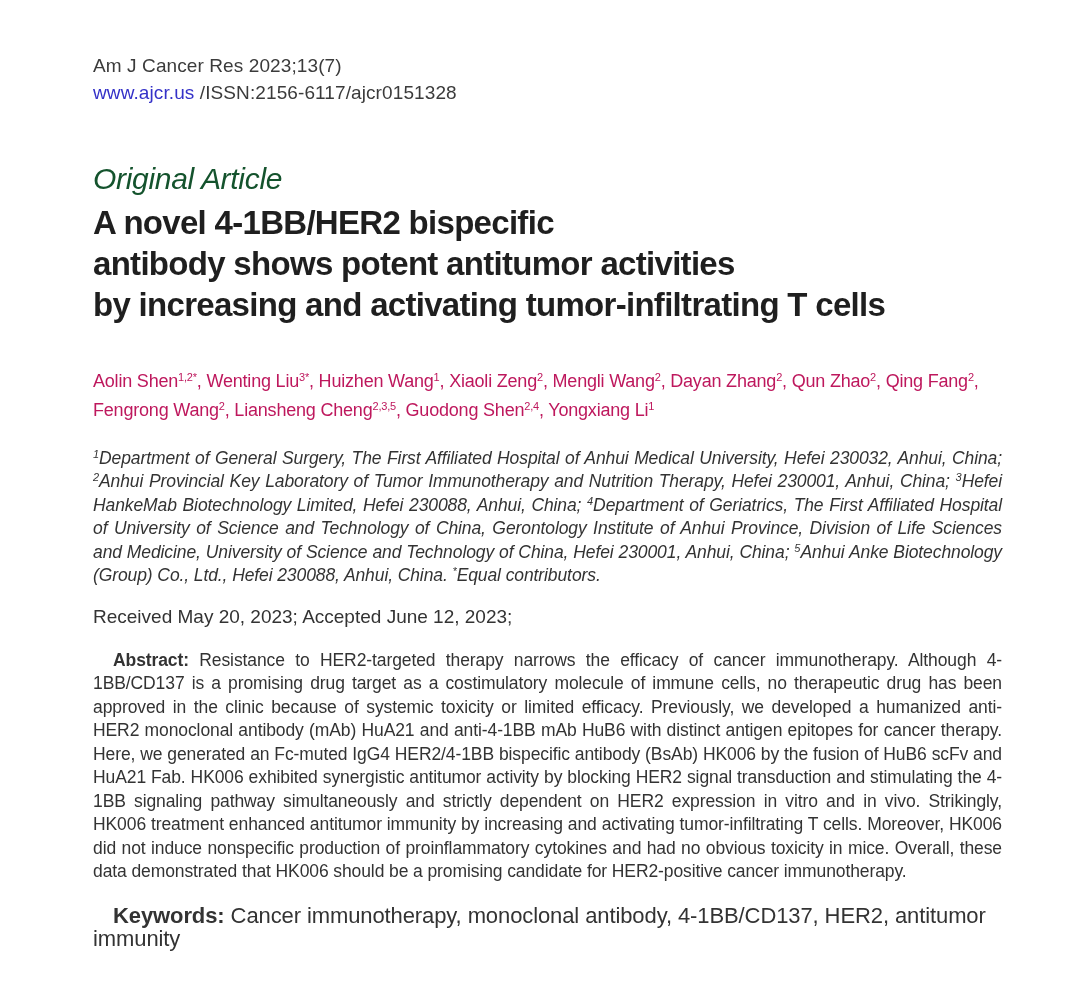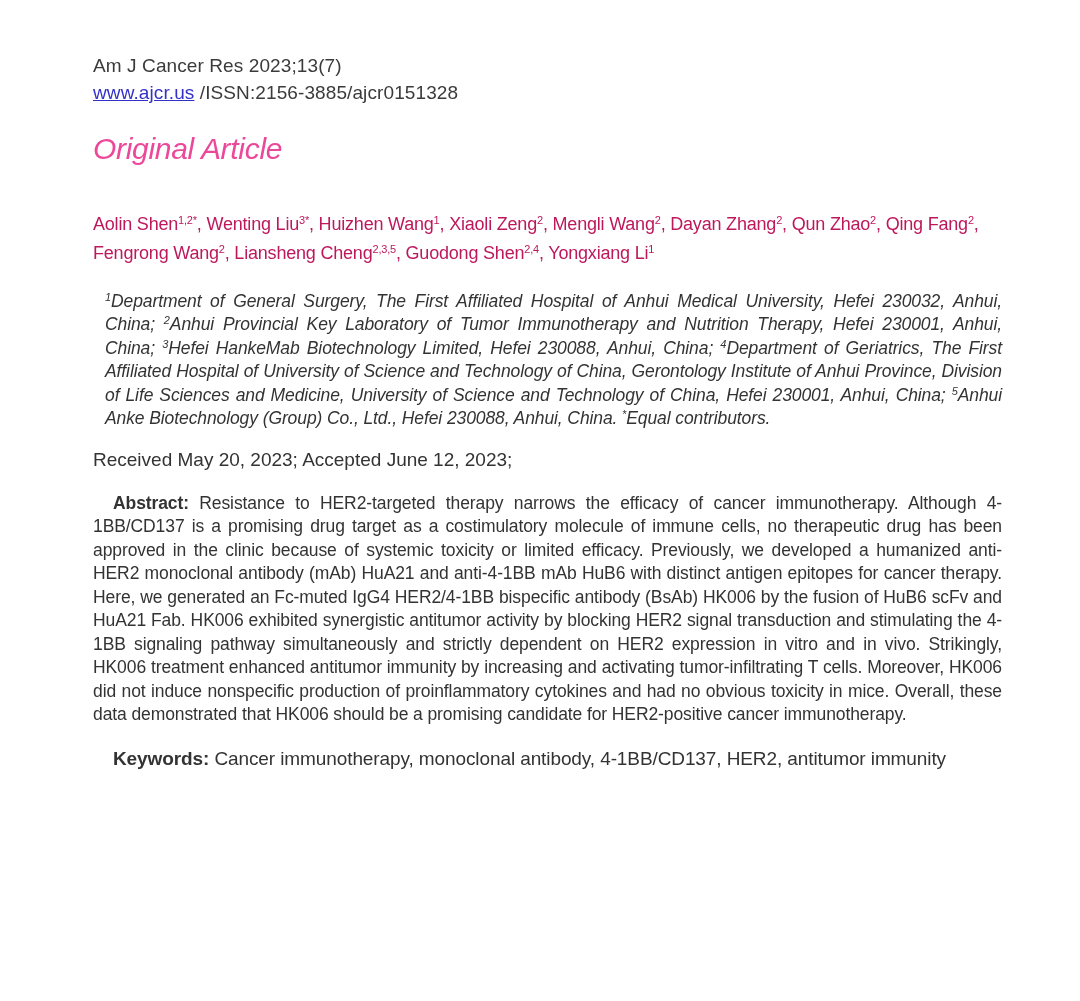--- a/index.html
+++ b/index.html
@@ -20,30 +20,29 @@
   }
   
   .journal-header {
     font-size: 19px;
     line-height: 27px;
     color: #3b3b3b;
     letter-spacing: 0.1px;
   }
   .journal-header a {
     color: #3431c8;
-    text-decoration: underline;
     cursor: pointer;
   }
   
   .article-type {
-    margin-top: 24px;
+    margin-top: 54px;
     font-style: italic;
     font-size: 30px;
     line-height: 1.25;
-    color: #ec4899;
+    color: #14532d;
     letter-spacing: -0.3px;
   }
   
   .article-title {
     margin-top: 4px;
     font-size: 33px;
     font-weight: bold;
     line-height: 41px;
     color: #1f1f1f;
     letter-spacing: -0.7px;
@@ -63,21 +62,20 @@
   }
   
   .affiliations {
     margin-top: 22px;
     font-style: italic;
     font-size: 17.5px;
     line-height: 23.5px;
     color: #333333;
     letter-spacing: -0.1px;
     text-align: justify;
-    margin-left: 12px;
   }
   
   .received {
     margin-top: 17px;
     font-size: 19px;
     line-height: 23.5px;
     color: #333333;
   }
   
   .abstract {
@@ -90,38 +88,43 @@
   }
   .abstract .label, .keywords .label {
     font-weight: bold;
     margin-left: 20px;
   }
   .abstract .it {
   }
   
   .keywords {
     margin-top: 20px;
-    font-size: 19px;
+    font-size: 22px;
     line-height: 23.5px;
     color: #333333;
     letter-spacing: -0.1px;
   }
 </style>
 </head>
 <body>
 
 <div class="page">
 
   <div class="journal-header">
     <div>Am J Cancer Res 2023;13(7)</div>
-    <div><a>www.ajcr.us</a><span> /ISSN:2156-3885/ajcr0151328</span></div>
+    <div><a>www.ajcr.us</a><span> /ISSN:2156-6117/ajcr0151328</span></div>
   </div>
 
   <div class="article-type">Original Article</div>
 
+  <div class="article-title">
+    <div>A novel 4-1BB/HER2 bispecific</div>
+    <div>antibody shows potent antitumor activities</div>
+    <div>by increasing and activating tumor-infiltrating T cells</div>
+  </div>
 
   <p class="authors"><span>Aolin Shen</span><sup>1,2*</sup><span>, </span><span>Wenting Liu</span><sup>3*</sup><span>, </span><span>Huizhen Wang</span><sup>1</sup><span>, </span><span>Xiaoli Zeng</span><sup>2</sup><span>, </span><span>Mengli Wang</span><sup>2</sup><span>, </span><span>Dayan Zhang</span><sup>2</sup><span>, </span><span>Qun Zhao</span><sup>2</sup><span>, </span><span>Qing Fang</span><sup>2</sup><span>, </span><span>Fengrong Wang</span><sup>2</sup><span>, </span><span>Liansheng Cheng</span><sup>2,3,5</sup><span>, </span><span>Guodong Shen</span><sup>2,4</sup><span>, </span><span>Yongxiang Li</span><sup>1</sup></p>
 
   <p class="affiliations"><sup>1</sup><span>Department of General Surgery, The First Affiliated Hospital of Anhui Medical University, Hefei 230032, Anhui, China; </span><sup>2</sup><span>Anhui Provincial Key Laboratory of Tumor Immunotherapy and Nutrition Therapy, Hefei 230001, Anhui, China; </span><sup>3</sup><span>Hefei HankeMab Biotechnology Limited, Hefei 230088, Anhui, China; </span><sup>4</sup><span>Department of Geriatrics, The First Affiliated Hospital of University of Science and Technology of China, Gerontology Institute of Anhui Province, Division of Life Sciences and Medicine, University of Science and Technology of China, Hefei 230001, Anhui, China; </span><sup>5</sup><span>Anhui Anke Biotechnology (Group) Co., Ltd., Hefei 230088, Anhui, China. </span><sup>*</sup><span>Equal contributors.</span></p>
 
   <p class="received">Received May 20, 2023; Accepted June 12, 2023;</p>
 
   <p class="abstract"><span class="label">Abstract:</span><span> Resistance to HER2-targeted therapy narrows the efficacy of cancer immunotherapy. Although 4-1BB/CD137 is a promising drug target as a costimulatory molecule of immune cells, no therapeutic drug has been approved in the clinic because of systemic toxicity or limited efficacy. Previously, we developed a humanized anti-HER2 monoclonal antibody (mAb) HuA21 and anti-4-1BB mAb HuB6 with distinct antigen epitopes for cancer therapy. Here, we generated an Fc-muted IgG4 HER2/4-1BB bispecific antibody (BsAb) HK006 by the fusion of HuB6 scFv and HuA21 Fab. HK006 exhibited synergistic antitumor activity by blocking HER2 signal transduction and stimulating the 4-1BB signaling pathway simultaneously and strictly dependent on HER2 expression </span><span class="it">in vitro</span><span> and </span><span class="it">in vivo</span><span>. Strikingly, HK006 treatment enhanced antitumor immunity by increasing and activating tumor-infiltrating T cells. Moreover, HK006 did not induce nonspecific production of proinflammatory cytokines and had no obvious toxicity in mice. Overall, these data demonstrated that HK006 should be a promising candidate for HER2-positive cancer immunotherapy.</span></p>
 
   <p class="keywords"><span class="label">Keywords:</span><span> Cancer immunotherapy, monoclonal antibody, 4-1BB/CD137, HER2, antitumor immunity</span></p>

